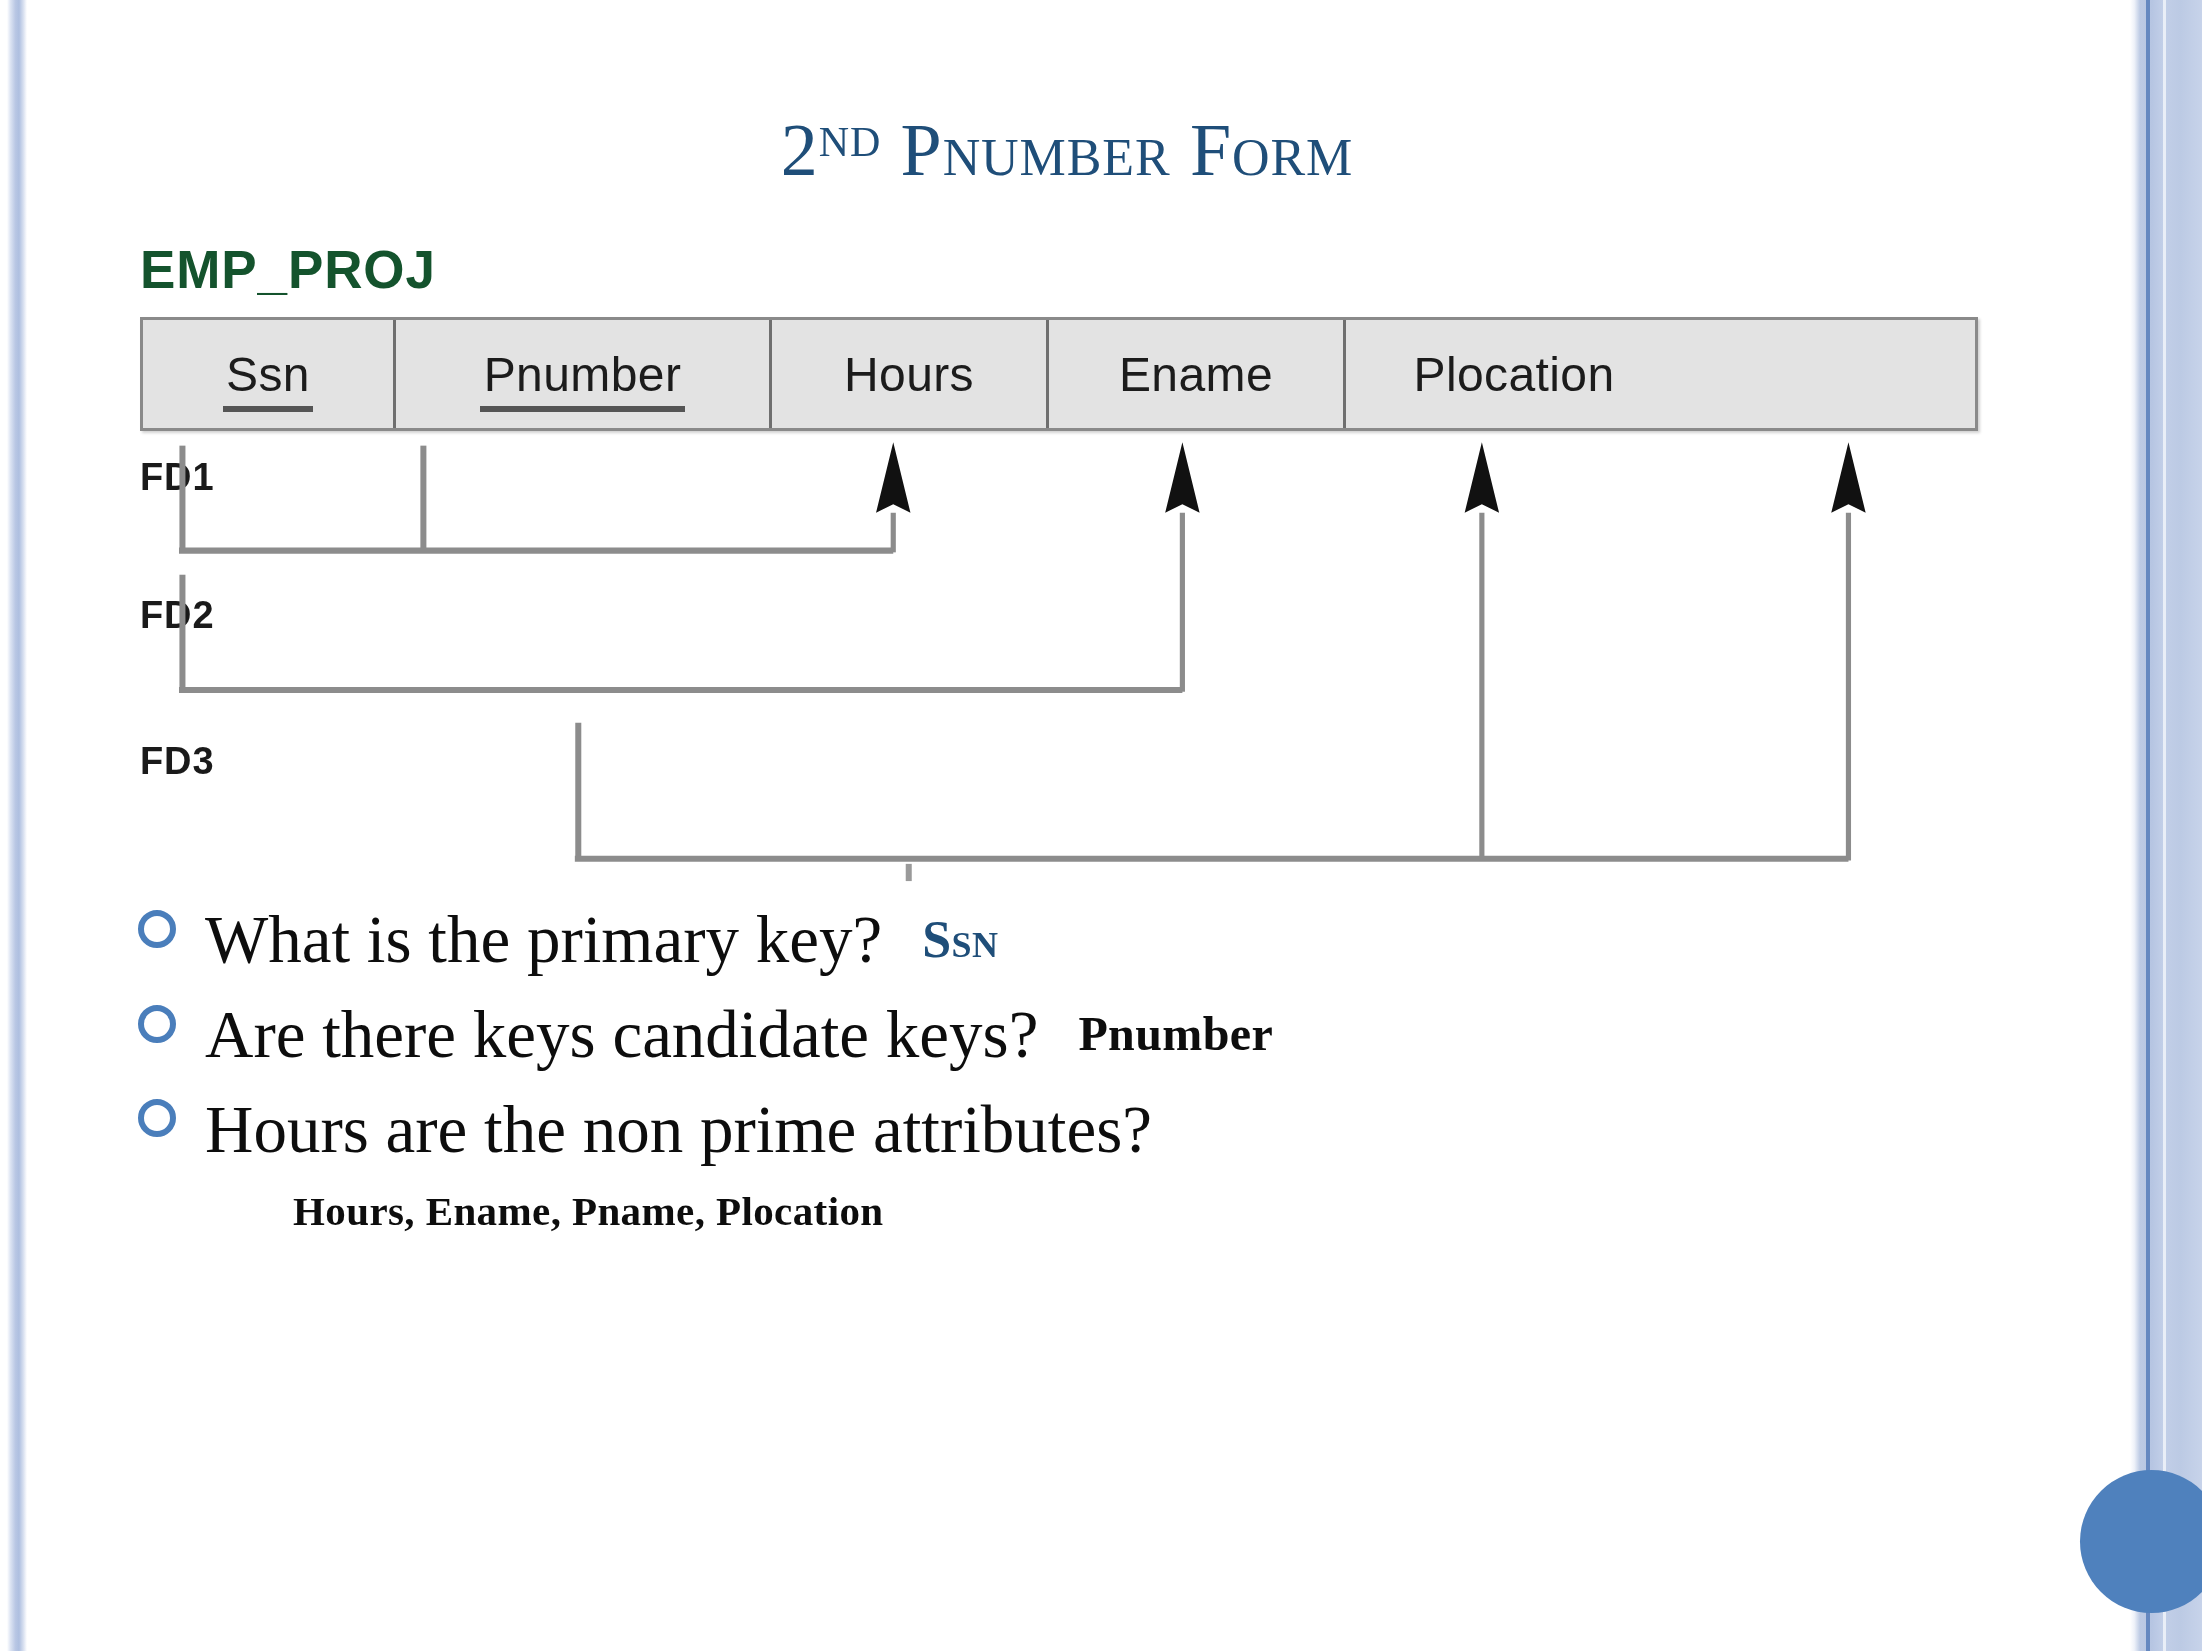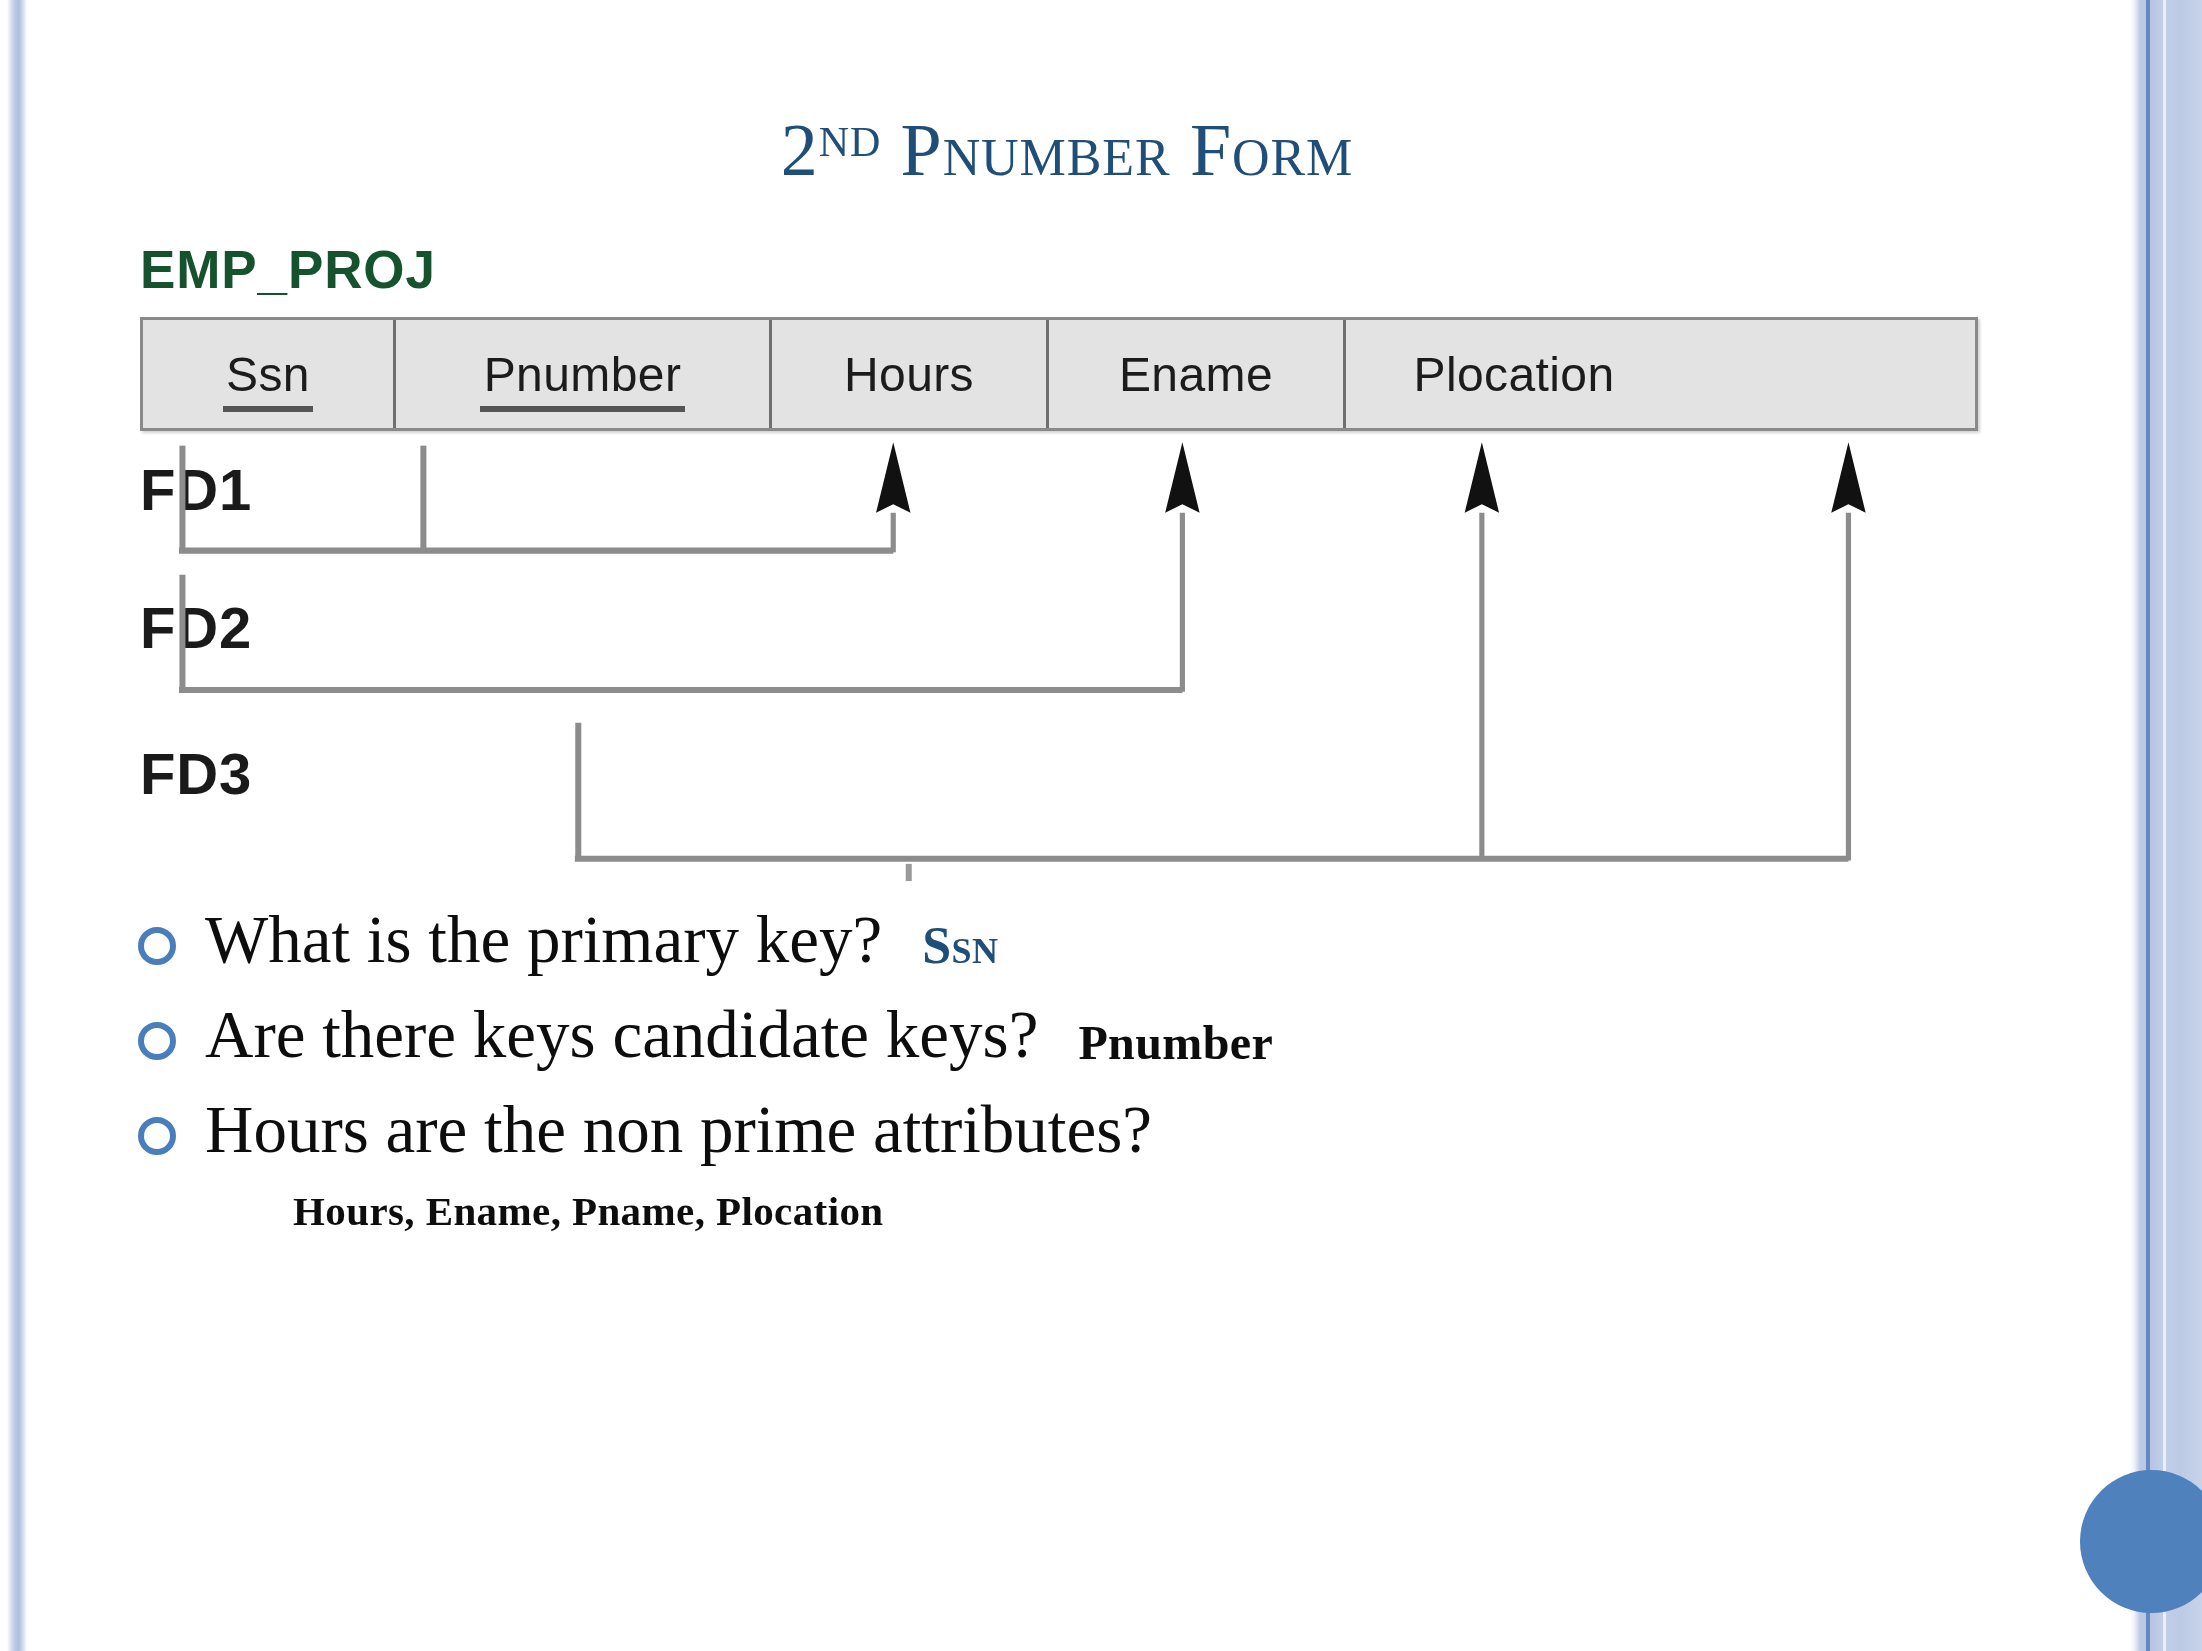--- a/index.html
+++ b/index.html
@@ -127,21 +127,21 @@
     right: -3.4px;
     bottom: -10.3px;
     height: 6px;
     background: #555;
   }
 
   
   .fd-label {
     position: absolute;
     font-family: "Liberation Sans", sans-serif;
-    font-size: 58px;
+    font-size: 38px;
     font-weight: 700;
     color: #1a1a1a;
     letter-spacing: 0.9px;
   }
   #fd1-label { left: 140px; top: 456px; }
   #fd2-label { left: 140px; top: 594px; }
   #fd3-label { left: 140px; top: 740px; }
 
   
   #fd-svg {
@@ -154,21 +154,21 @@
 
   
   #bullets {
     position: absolute;
     left: 138px;
     top: 903px;
     width: 1893px;
   }
   .bullet-row {
     display: flex;
-    align-items: flex-end;
+    align-items: center;
     margin-bottom: 22.4px;
     white-space: nowrap;
   }
   .bullet-marker {
     flex: 0 0 auto;
     width: 26px;
     height: 26px;
     border: 6px solid #4a7ebb;
     border-radius: 50%;
     background: #ffffff;

